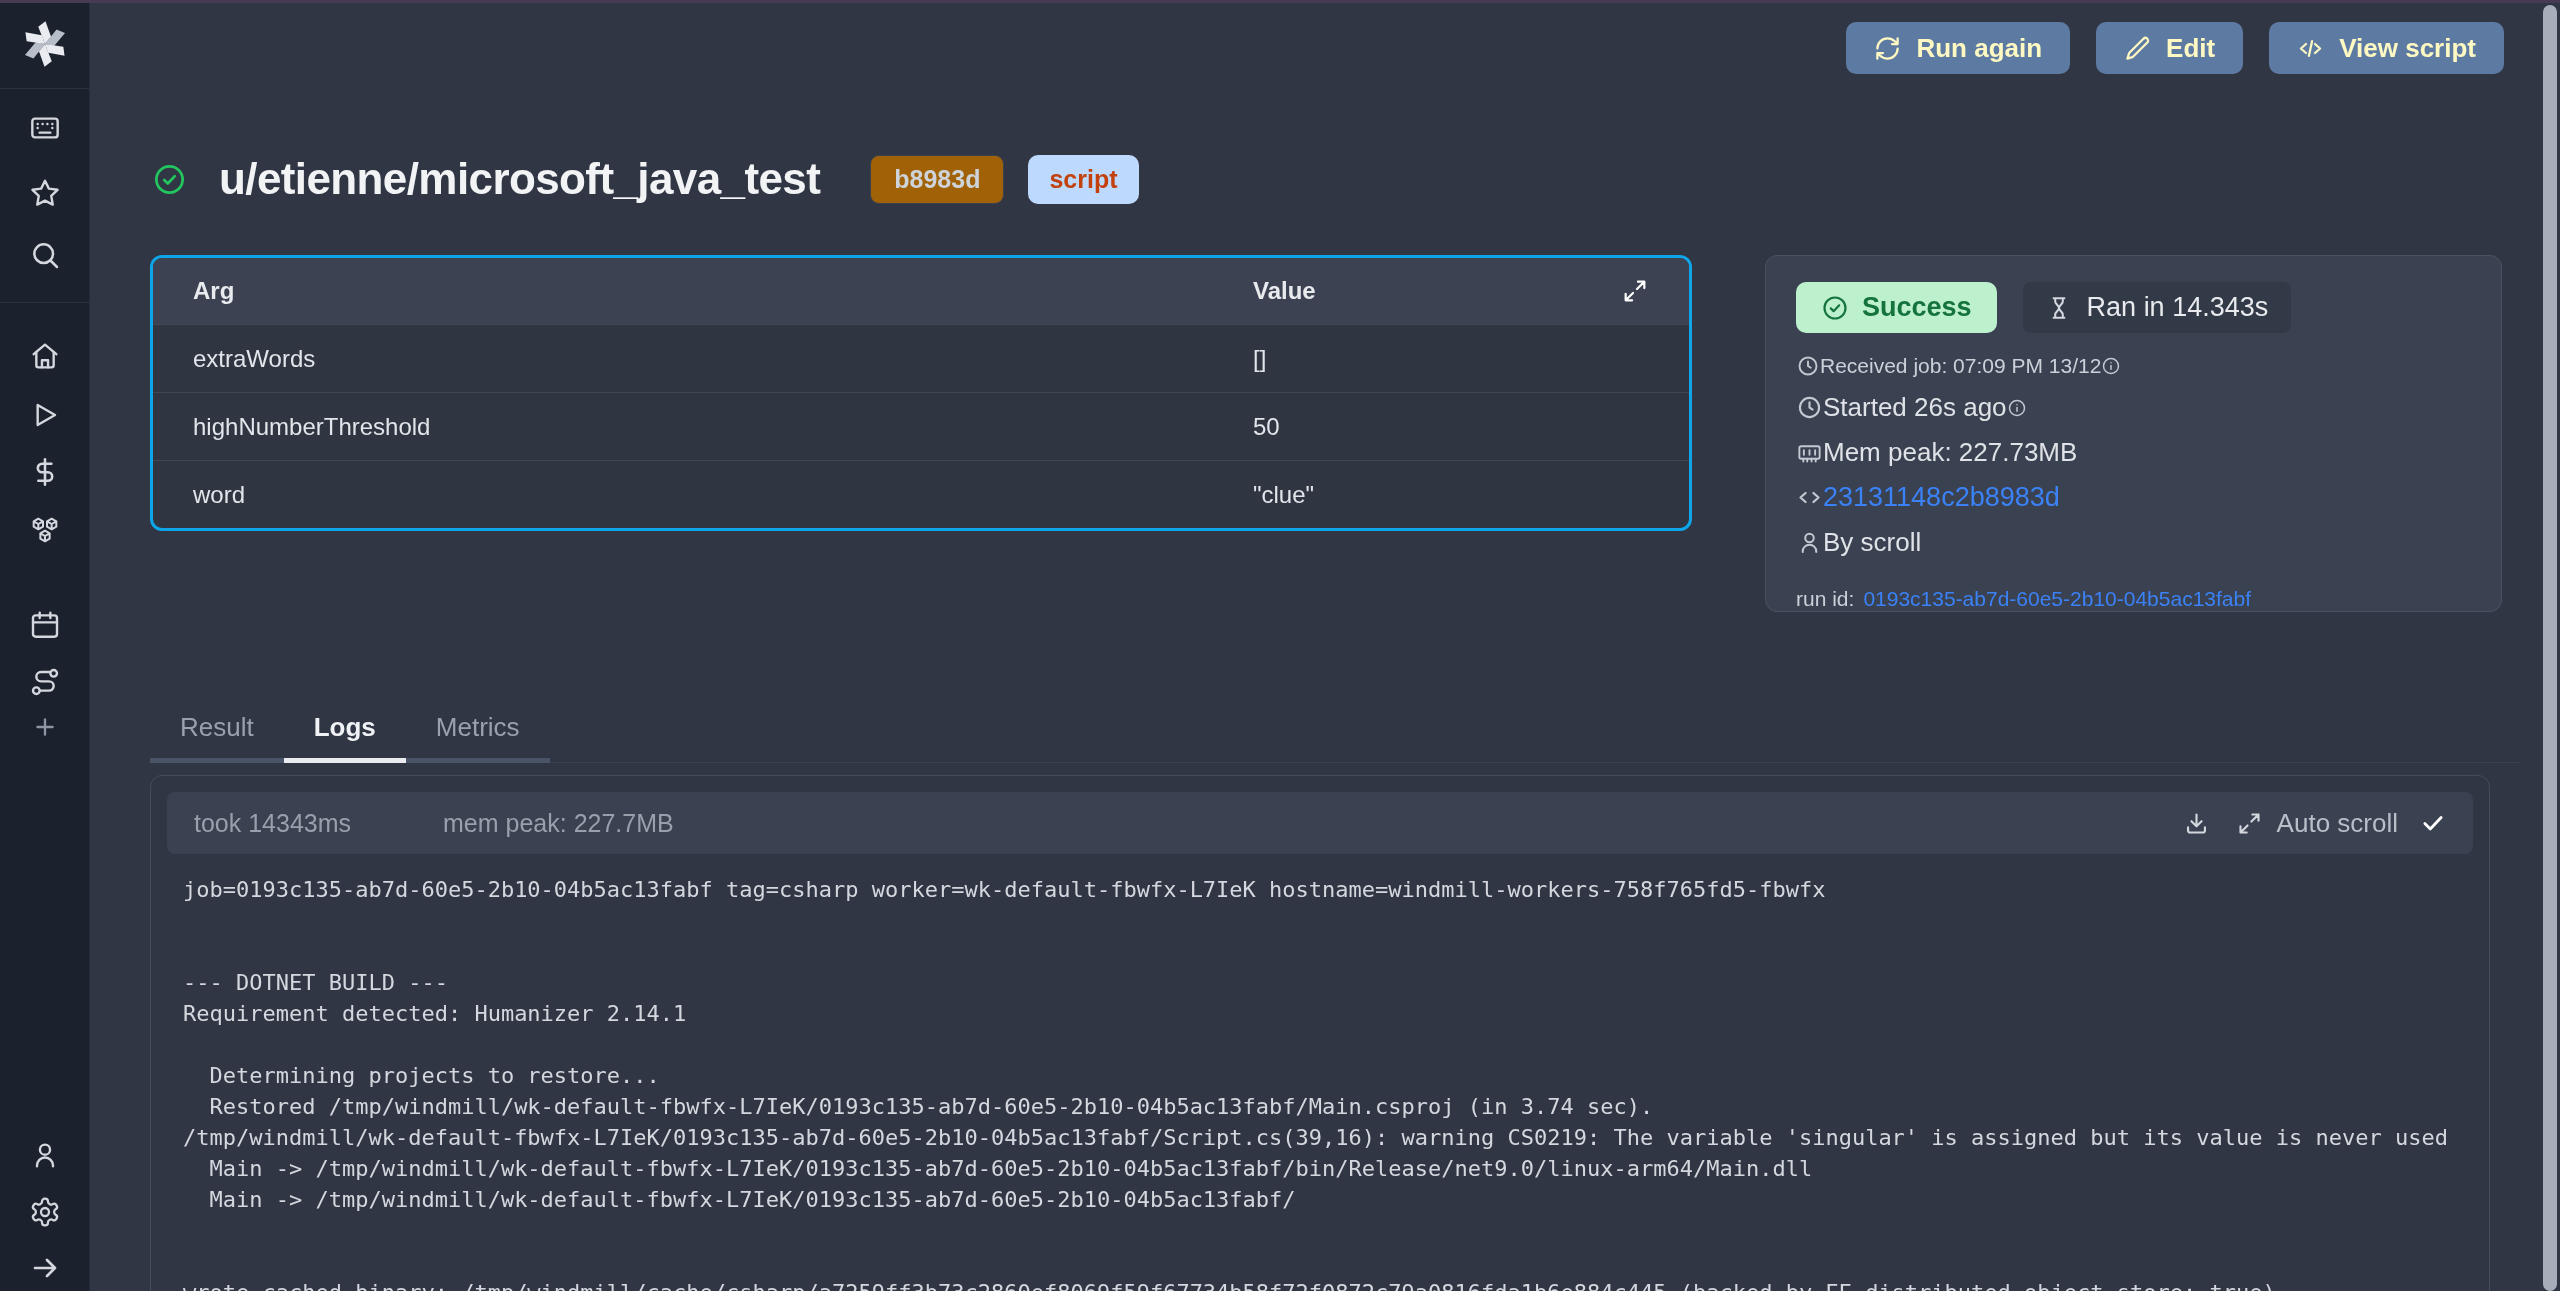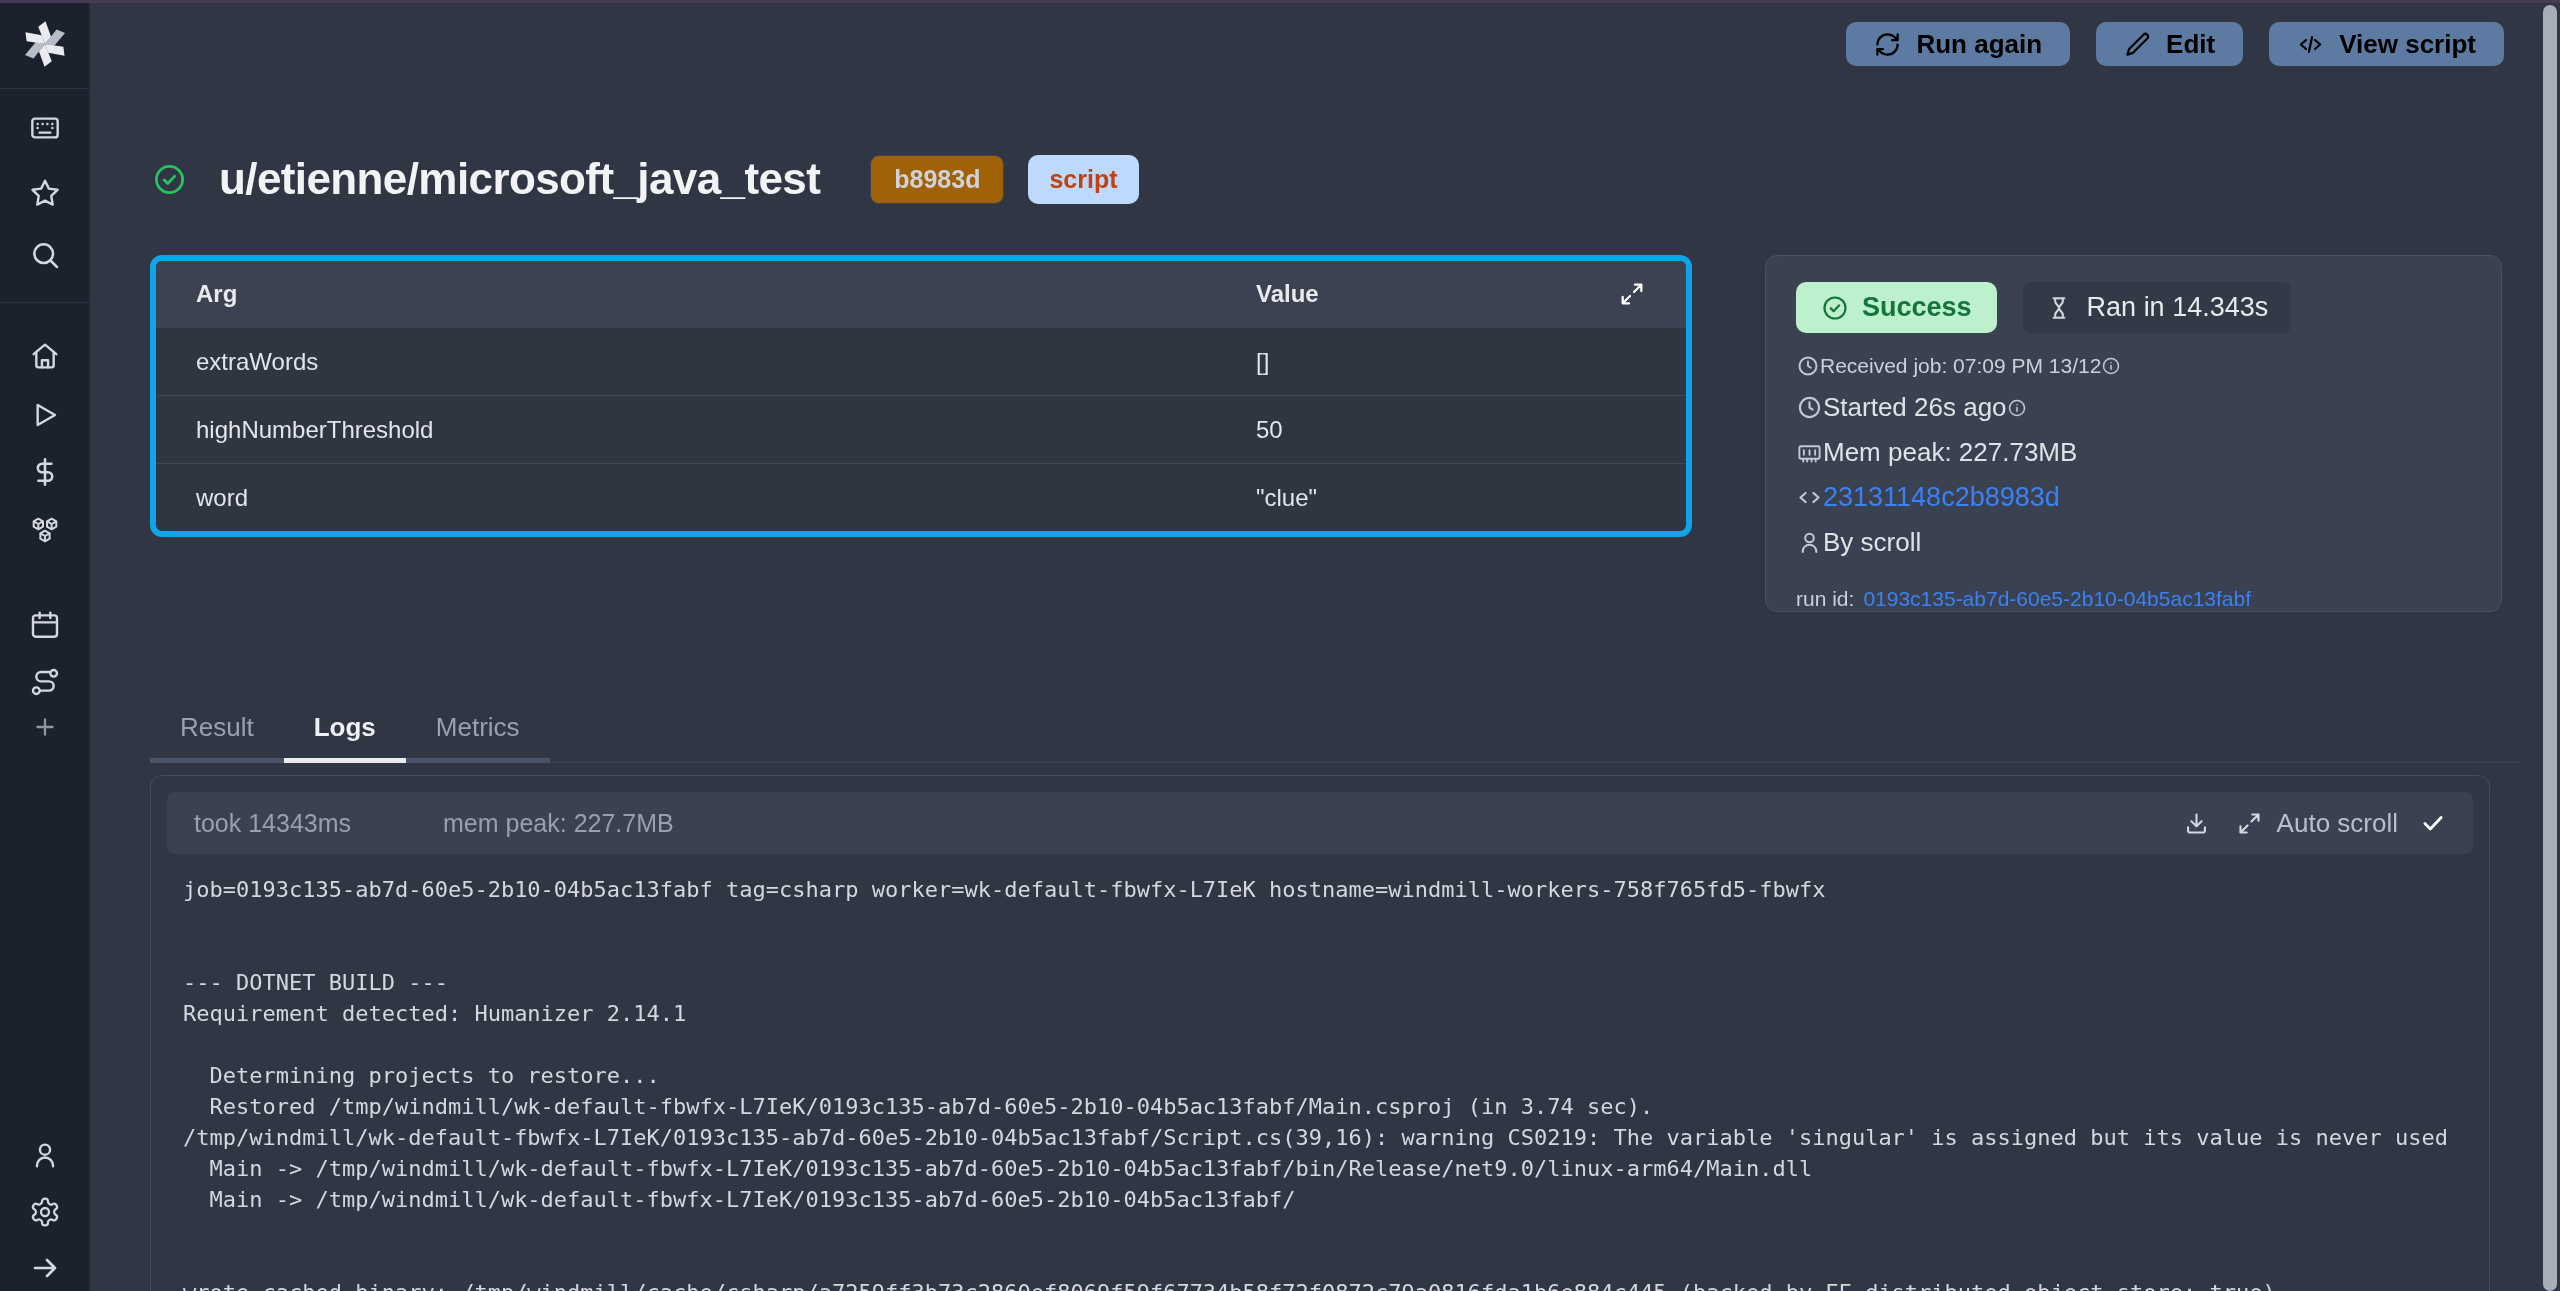--- a/index.html
+++ b/index.html
@@ -18,37 +18,37 @@
   .logo-box { height:89px; display:flex; align-items:center; justify-content:center; border-bottom:1px solid #2b3240; cursor:pointer; }
   .logo-box svg { width:56px; height:56px; }
   .side-item { position:absolute; left:0; width:90px; height:34px; display:flex; align-items:center; justify-content:center; color:#d4d8de; cursor:pointer; }
   .side-item svg { width:32px; height:32px; }
   .side-item.dim { color:#8f96a3; }
   .side-item.dim svg { width:28px; height:28px; }
   .side-sep { position:absolute; top:302px; left:0; width:90px; border-top:1px solid #2b3240; }
 
   
   .top-buttons { position:absolute; top:22px; right:56px; display:flex; gap:26px; z-index:10; }
-  .btn { display:flex; align-items:center; gap:15px; background:#5d7ba2; color:#000000;
-         font-size:26px; font-weight:600; border:none; border-radius:10px; padding:0 28px; height:44px;
+  .btn { display:flex; align-items:center; gap:15px; background:#5d7ba2; color:#fef9c3;
+         font-size:26px; font-weight:600; border:none; border-radius:10px; padding:0 28px; height:52px;
          cursor:pointer; font-family:inherit; }
   .btn svg { width:27px; height:27px; }
 
   
   .title-row { position:absolute; top:154px; left:152px; display:flex; align-items:center; }
   .title-check { color:#22c55e; display:flex; margin-right:32px; }
   .title-check svg { width:35px; height:35px; }
   h1.job-title { font-size:44px; font-weight:800; color:#f2f3f5; margin:0; letter-spacing:-0.6px; }
   .badge-hash { background:#a16207; border:1px solid #3b424f; color:#ced3da; font-size:25px; font-weight:600;
                 padding:9px 23px; border-radius:9px; margin-left:50px; cursor:pointer; }
   .badge-script { background:#bdd9fe; color:#c2410c; font-size:25px; font-weight:700;
                   padding:10px 21px; border-radius:10px; margin-left:24px; }
 
   
-  .args-table { position:absolute; top:255px; left:150px; width:1542px; border:6px solid #0ea5e9;
+  .args-table { position:absolute; top:255px; left:150px; width:1542px; border:3px solid #0ea5e9;
                 border-radius:12px; overflow:hidden; background:#2f3541; }
   .t-head { display:flex; align-items:center; height:66px; background:#3c4251; font-weight:700; font-size:24px;
             color:#e8eaee; padding:0 40px; }
   .col-arg { width:1060px; }
   .col-value { flex:1; }
   .expand-btn { color:#ffffff; display:flex; cursor:pointer; }
   .expand-btn svg { width:28px; height:28px; }
   .t-row { display:flex; align-items:center; height:68px; font-size:24px; color:#e2e5ea; padding:0 40px;
            border-top:1px solid #3f4654; }
 

